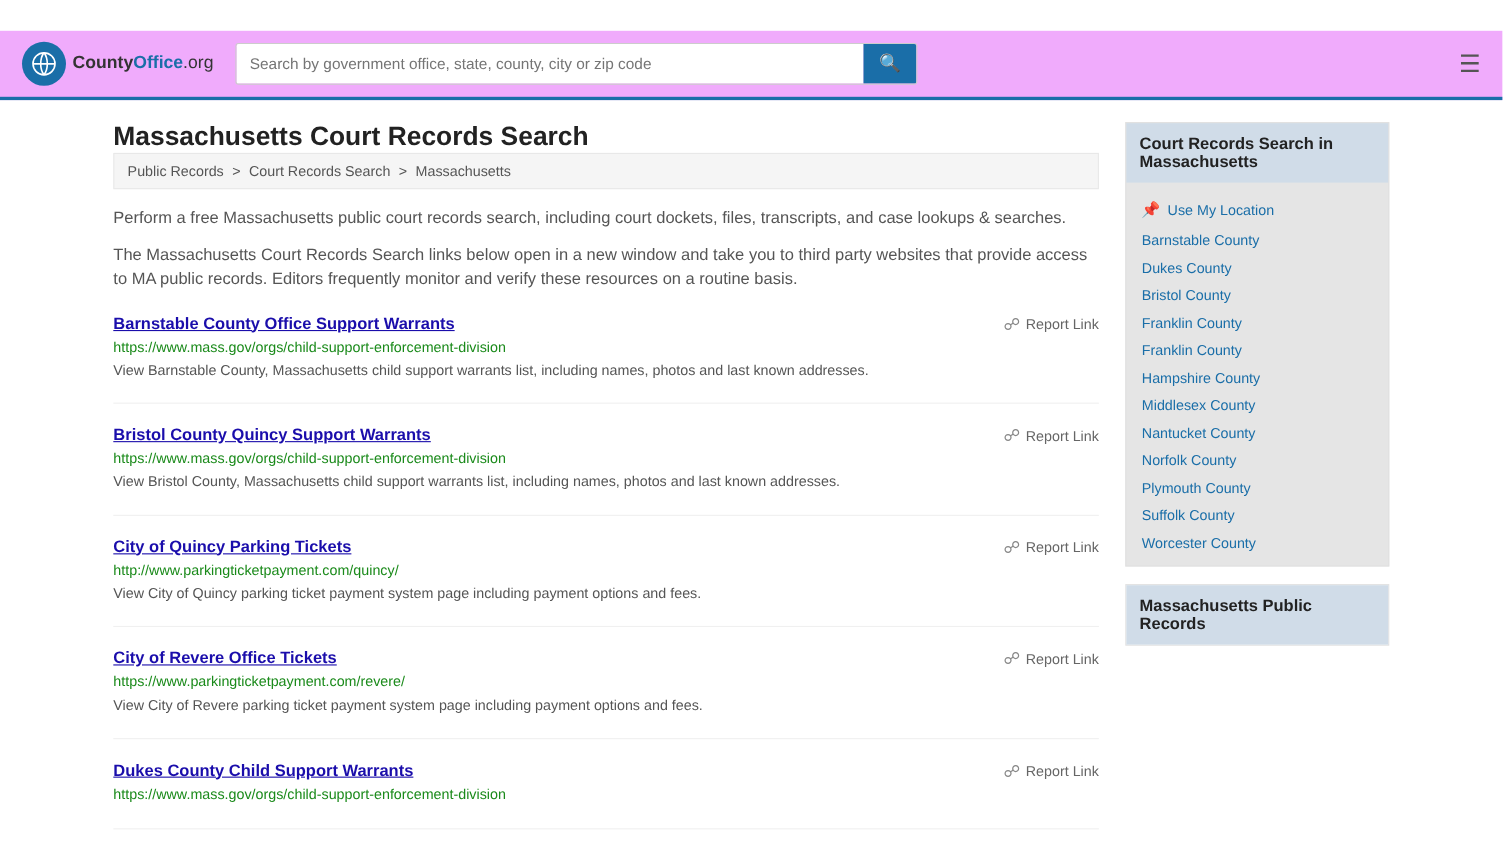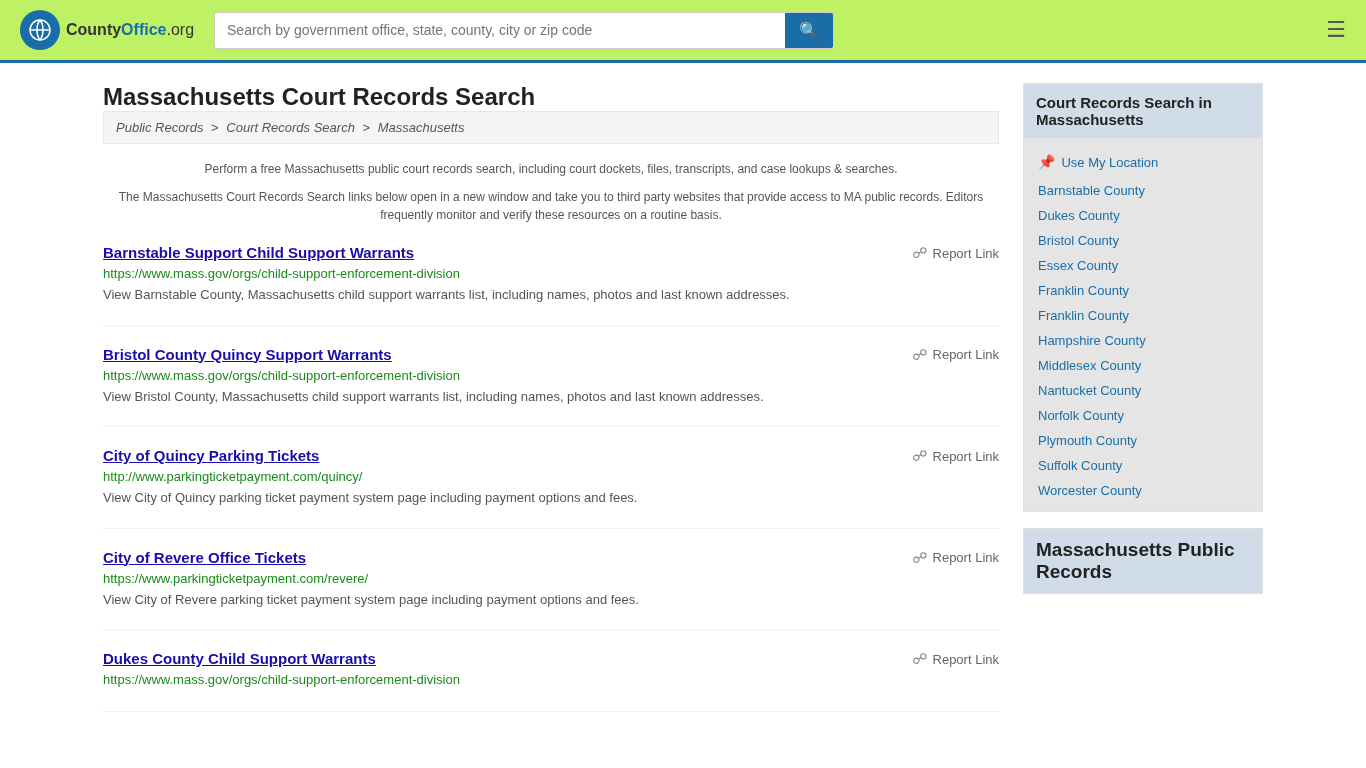--- a/index.html
+++ b/index.html
@@ -1,25 +1,26 @@
 <!DOCTYPE html>
 <html><head>
   <meta charset="utf-8">
   <style>
     * { box-sizing: border-box; margin: 0; padding: 0; }
     body { font-family: Arial, sans-serif; font-size: 14px; color: #333; background: #fff; }
 
     
     .header {
-      background: #bef264;
+      background: #f0abfc;
       border-bottom: 3px solid #1a6ea8;
       padding: 10px 20px;
       display: flex;
       align-items: center;
       gap: 20px;
+      margin-top: 28px;
     }
     .logo-area {
       display: flex;
       align-items: center;
       gap: 6px;
       text-decoration: none;
     }
     .logo-circle {
       width: 40px;
       height: 40px;
@@ -90,25 +91,25 @@
 
     
     .breadcrumb {
       background: #f5f5f5;
       padding: 8px 12px;
       font-size: 13px;
       color: #555;
       margin-bottom: 16px;
       border: 1px solid #e8e8e8;
     }
-    .breadcrumb a { color: #555; text-decoration: none; font-style: italic; }
+    .breadcrumb a { color: #555; text-decoration: none; }
     .breadcrumb span { margin: 0 4px; }
 
     
-    .description { font-size: 12px; color: #555; margin-bottom: 10px; line-height: 1.5; text-align: center; }
+    .description { font-size: 15px; color: #555; margin-bottom: 10px; line-height: 1.5; }
     .description a { color: #333; }
 
     
     .records-list { margin-top: 20px; }
     .record-item {
       margin-bottom: 20px;
       padding-bottom: 20px;
       border-bottom: 1px solid #f0f0f0;
     }
     .record-header {
@@ -175,21 +176,21 @@
     .pin-icon { color: #222; font-size: 14px; }
 
     .sidebar-footer-section {
       background: #f5f5f5;
       border: 1px solid #e0e0e0;
       margin-top: 8px;
     }
     .sidebar-footer-title {
       background: #d0dce8;
       padding: 10px 12px;
-      font-size: 19px;
+      font-size: 15px;
       font-weight: bold;
       color: #222;
     }
   </style>
 </head>
 <body>
 
 <header class="header">
   <a class="logo-area" href="#">
     <div class="logo-circle">
@@ -224,21 +225,21 @@
       <span> &gt; </span>
       <a href="#">Massachusetts</a>
     </nav>
 
     <p class="description">Perform a free Massachusetts public court records search, including court dockets, files, transcripts, and case lookups &amp; searches.</p>
     <p class="description">The Massachusetts Court Records Search links below open in a new window and take you to third party websites that provide access to MA public records. Editors frequently monitor and verify these resources on a routine basis.</p>
 
     <div class="records-list" id="records-list">
     <div class="record-item">
       <div class="record-header">
-        <span class="record-title">Barnstable Support Child Support Warrants</span>
+        <span class="record-title">Barnstable County Office Support Warrants</span>
         <span class="report-link">
           <span class="report-icon">☍</span>
           Report Link
         </span>
       </div>
       <div class="record-url">https://www.mass.gov/orgs/child-support-enforcement-division</div>
       <div class="record-desc">View Barnstable County, Massachusetts child support warrants list, including names, photos and last known addresses.</div>
     </div>
         <div class="record-item">
       <div class="record-header">
@@ -294,21 +295,20 @@
       <div class="sidebar-section-title">Court Records Search in Massachusetts</div>
       <div class="sidebar-links">
         <div class="sidebar-location">
           <span class="pin-icon">📌</span>
           <span>Use My Location</span>
         </div>
         <div id="sidebar-counties">
             <a class="sidebar-link" href="#">Barnstable County</a>
             <a class="sidebar-link" href="#">Dukes County</a>
             <a class="sidebar-link" href="#">Bristol County</a>
-            <a class="sidebar-link" href="#">Essex County</a>
             <a class="sidebar-link" href="#">Franklin County</a>
             <a class="sidebar-link" href="#">Franklin County</a>
             <a class="sidebar-link" href="#">Hampshire County</a>
             <a class="sidebar-link" href="#">Middlesex County</a>
             <a class="sidebar-link" href="#">Nantucket County</a>
             <a class="sidebar-link" href="#">Norfolk County</a>
             <a class="sidebar-link" href="#">Plymouth County</a>
             <a class="sidebar-link" href="#">Suffolk County</a>
             <a class="sidebar-link" href="#">Worcester County</a>
           </div>

